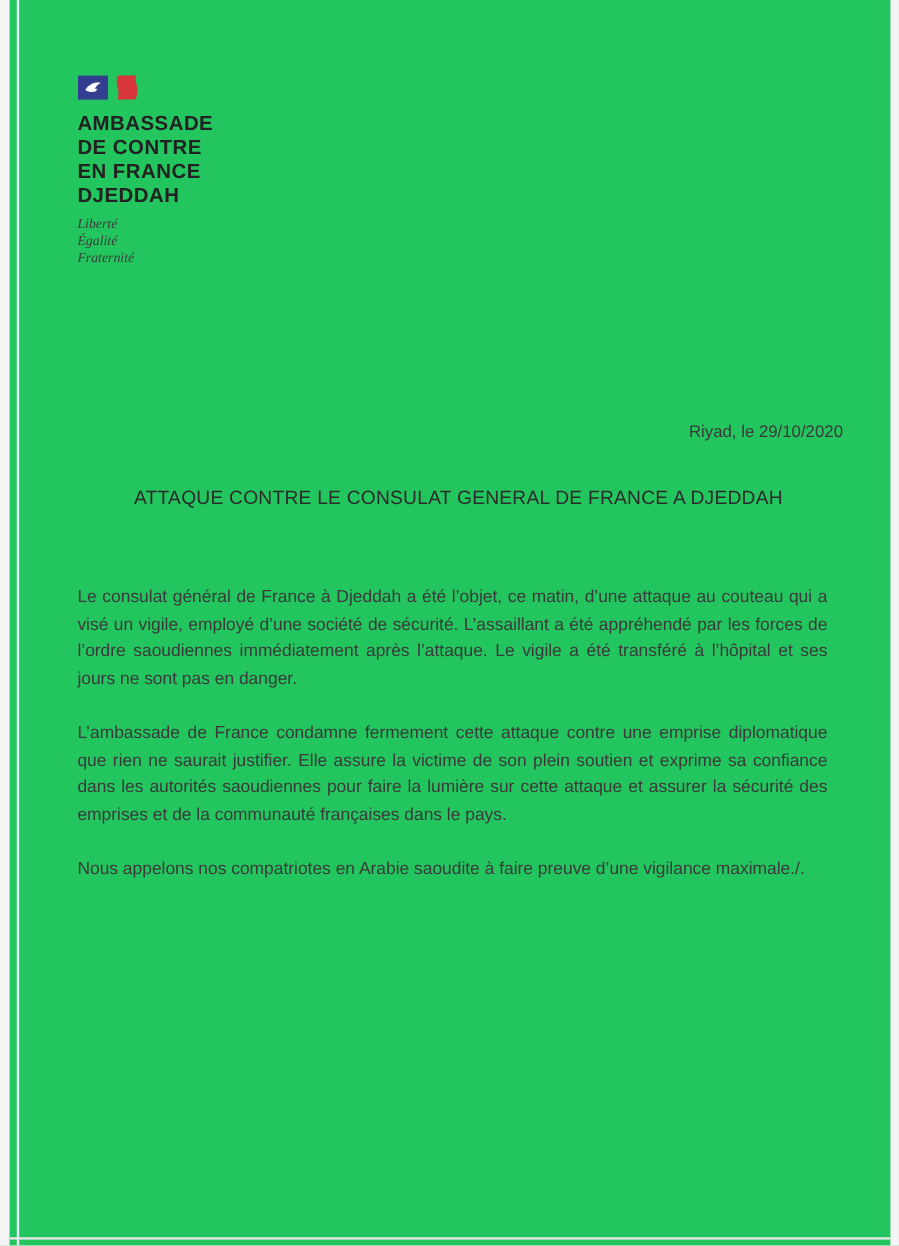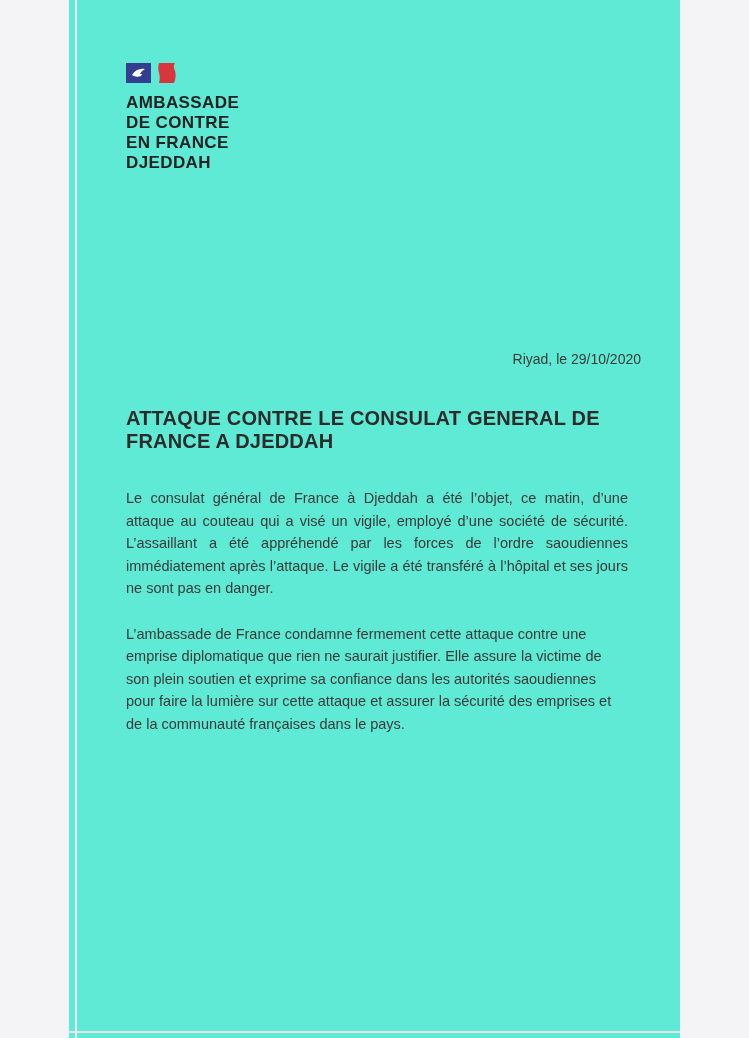--- a/index.html
+++ b/index.html
@@ -1,20 +1,20 @@
 <!DOCTYPE html>
 <html style="--flag-blue: #333e90; --flag-red: #d6363c;"><head>
 <meta charset="utf-8">
 <style>
   html,body { margin:0; padding:0; background:#f4f4f6; }
   .page {
     position:relative;
-    width:611px; height:1038px;
+    width:734px; height:1038px;
     margin:0 auto;
-    background:#5eead4;
+    background:#22c55e;
     font-family:"Liberation Sans", sans-serif;
     color:#3a3a3a;
     overflow:hidden;
   }
   
   .edge-left   { position:absolute; left:6px; top:0; bottom:0; width:2px; background:#eceef8; }
   .edge-bottom { position:absolute; left:0; right:0; bottom:5px; height:2px; background:#e6e6ea; }
 
   
   .logo { position:absolute; left:57px; top:62px; }
@@ -34,21 +34,21 @@
     position:absolute; top:256px; left:0; right:0;
     text-align:center; font-weight:bold; font-size:15px;
     letter-spacing:0.4px; color:#2b2b2b;
   }
   .dateline {
     position:absolute; top:351px; right:39px;
     font-size:14px; color:#3a3a3a;text-align:center;
   }
   .headline {
     position:absolute; top:407px; left:57px; right:42px;
-    font-weight:bold; font-size:20px; letter-spacing:0.2px; color:#2b2b2b;
+    font-weight:normal; font-size:16px; letter-spacing:0.2px; color:#2b2b2b;text-align:center;
   }
   .body-text {
     position:absolute; top:487px; left:57px; right:40px;
     font-size:14.5px; line-height:22.5px; text-align:justify;
     color:#3a3a3a;
   }
   .body-text p { margin:0 12px 23px 0; }
   .body-text p:last-child { text-align:left; }
 </style>
 </head>
@@ -65,24 +65,30 @@
         <path d="M6 13 C9 8, 14 6, 19 7 C16 9, 15 10, 14 12 L16 12 L15 14 C12 15, 9 15, 6 13 Z" fill="#ffffff"></path>
         <path d="M33 1 h16 c-2 3 -1 5 0 8 c1 3 1 7 -1 12 h-15 c1 -4 1 -7 0 -10 c-1 -3 -1 -7 0 -10 z" fill="var(--flag-red, #d6363c)"></path>
       </svg>
     </div>
     <div class="org">
         <div>AMBASSADE</div>
         <div>DE CONTRE</div>
         <div>EN FRANCE</div>
         <div>DJEDDAH</div>
       </div>
+    <div class="motto">
+        <div>Liberté</div>
+        <div>Égalité</div>
+        <div>Fraternité</div>
+      </div>
   </div>
 
 
   <div class="dateline">Riyad, le 29/10/2020</div>
 
   <div class="headline">ATTAQUE CONTRE LE CONSULAT GENERAL DE FRANCE A DJEDDAH</div>
 
   <div class="body-text">
       <p>Le consulat général de France à Djeddah a été l’objet, ce matin, d’une attaque au couteau qui a visé un vigile, employé d’une société de sécurité. L’assaillant a été appréhendé par les forces de l’ordre saoudiennes immédiatement après l’attaque. Le vigile a été transféré à l’hôpital et ses jours ne sont pas en danger.</p>
       <p>L’ambassade de France condamne fermement cette attaque contre une emprise diplomatique que rien ne saurait justifier. Elle assure la victime de son plein soutien et exprime sa confiance dans les autorités saoudiennes pour faire la lumière sur cette attaque et assurer la sécurité des emprises et de la communauté françaises dans le pays.</p>
+      <p>Nous appelons nos compatriotes en Arabie saoudite à faire preuve d’une vigilance maximale./.</p>
     </div>
 </div>
 
 </body></html>

